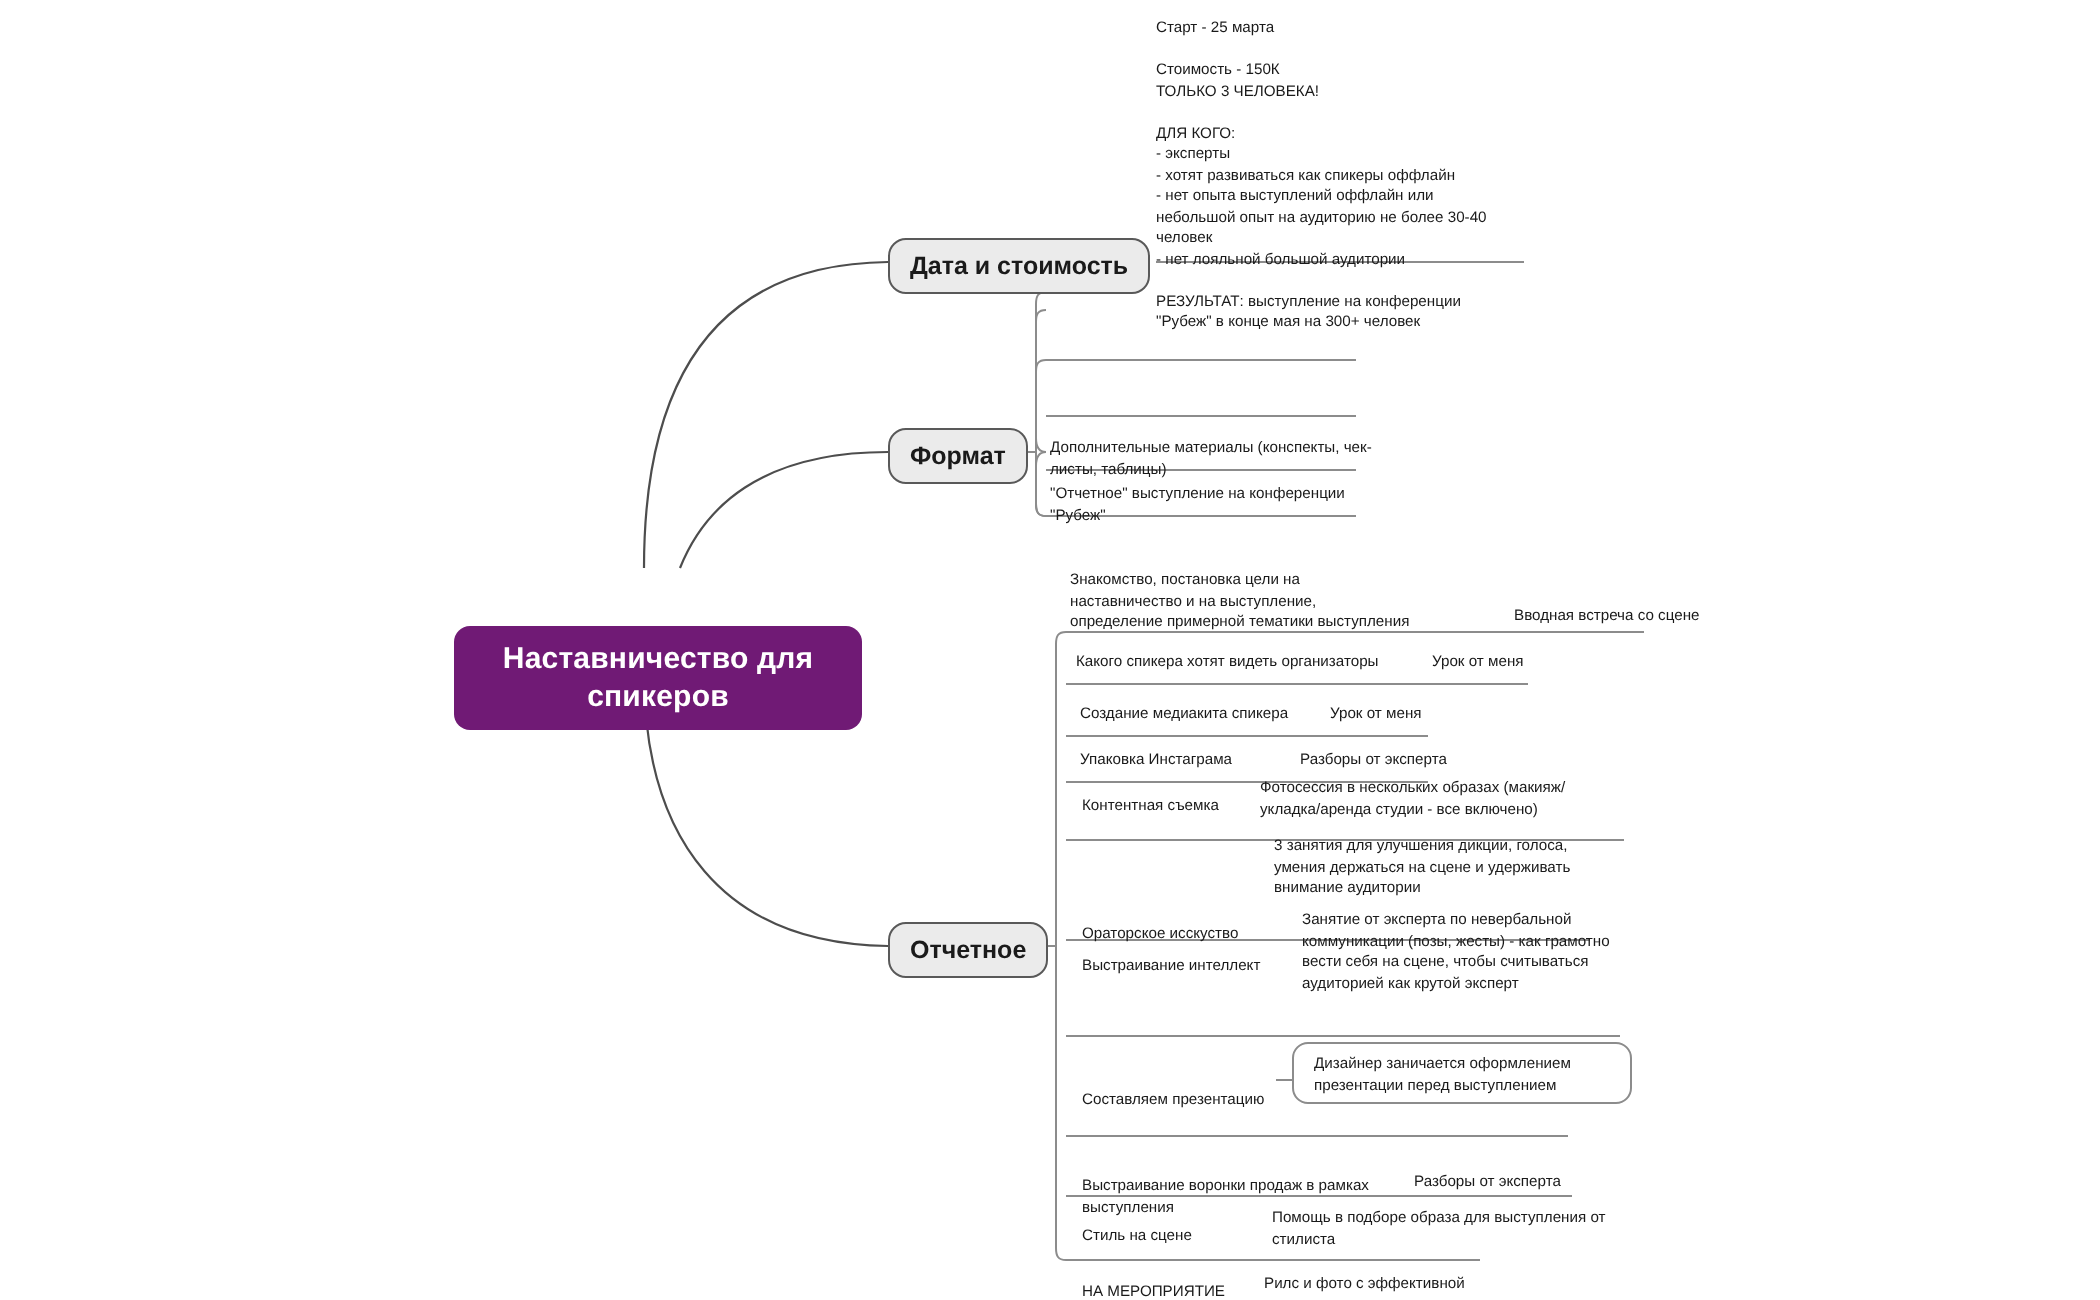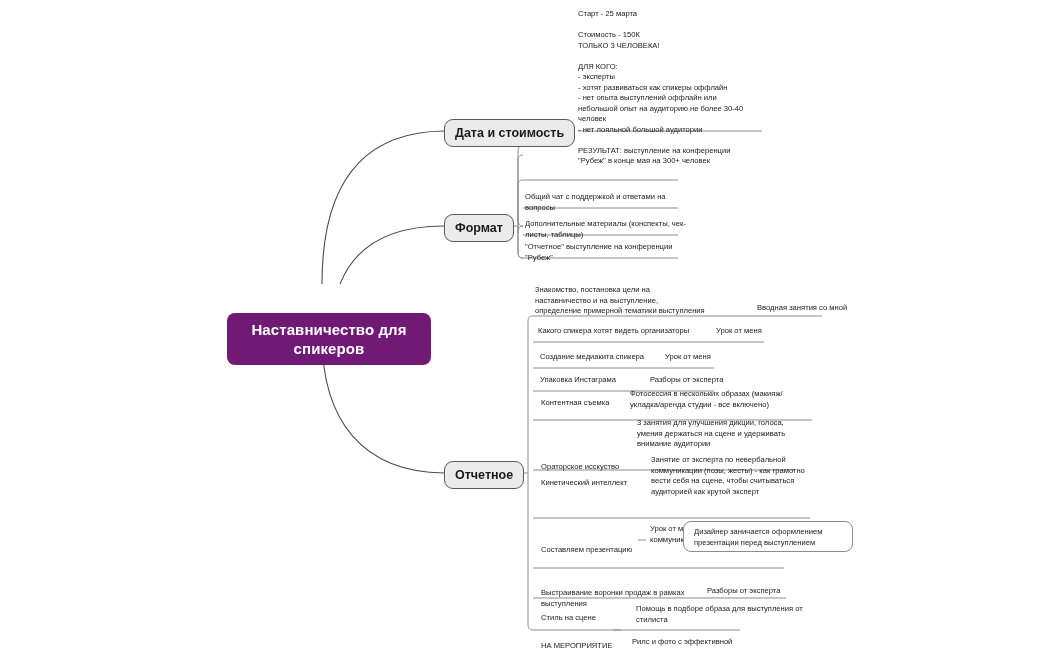--- a/index.html
+++ b/index.html
@@ -76,21 +76,20 @@
   .leaf-box {
     position: absolute;
     border: 1px solid #8c8c8c;
     border-radius: 8px;
     background: #ffffff;
     font-size: 7.6px;
     line-height: 10.5px;
     color: #1a1a1a;
     box-sizing: border-box;
     padding: 5px 8px 5px 10px;
-    margin-left: 37px;
   }
   .leaf-box .txt { white-space: pre-line; }
 
   .bigtext {
     position: absolute;
     font-size: 7.6px;
     line-height: 10.5px;
     white-space: pre-line;
     color: #1a1a1a;
   }
@@ -177,51 +176,49 @@
 - эксперты
 - хотят развиваться как спикеры оффлайн
 - нет опыта выступлений оффлайн или
 небольшой опыт на аудиторию не более 30-40
 человек
 - нет лояльной большой аудитории
 
 РЕЗУЛЬТАТ: выступление на конференции
 "Рубеж" в конце мая на 300+ человек</div>
 
-  <div class="bigtext" style="left:525px; top:192px; width:165px;">Общий чат с поддержкой и ответами на
-вопросы</div>
   <div class="bigtext" style="left:525px; top:219px; width:165px;">Дополнительные материалы (конспекты, чек-
 листы, таблицы)</div>
   <div class="bigtext" style="left:525px; top:242px; width:165px;">"Отчетное" выступление на конференции
 "Рубеж"</div>
 
   <div class="bigtext" style="left:535px; top:285px; width:215px;">Знакомство, постановка цели на
 наставничество и на выступление,
 определение примерной тематики выступления</div>
-  <div class="bigtext" style="left:757px; top:303px; width:125px;">Вводная занятия со мной</div>
+  <div class="bigtext" style="left:757px; top:303px; width:125px;">Вводная встреча со сцене</div>
 
   <div class="bigtext" style="left:538px; top:326px; width:195px;">Какого спикера хотят видеть организаторы</div>
   <div class="bigtext" style="left:716px; top:326px; width:110px;">Урок от меня</div>
 
   <div class="bigtext" style="left:540px; top:352px; width:150px;">Создание медиакита спикера</div>
   <div class="bigtext" style="left:665px; top:352px; width:110px;">Урок от меня</div>
 
   <div class="bigtext" style="left:540px; top:375px; width:120px;">Упаковка Инстаграма</div>
   <div class="bigtext" style="left:650px; top:375px; width:130px;">Разборы от эксперта</div>
 
   <div class="bigtext" style="left:541px; top:398px; width:110px;">Контентная съемка</div>
   <div class="bigtext" style="left:630px; top:389px; width:190px;">Фотосессия в нескольких образах (макияж/
 укладка/аренда студии - все включено)</div>
 
   <div class="bigtext" style="left:541px; top:431px; width:110px;margin-top:31px;">Ораторское исскуство</div>
   <div class="bigtext" style="left:637px; top:418px; width:190px;">3 занятия для улучшения дикции, голоса,
 умения держаться на сцене и удерживать
 внимание аудитории</div>
 
-  <div class="bigtext" style="left:541px; top:478px; width:115px;">Кинетический интеллект</div>
+  <div class="bigtext" style="left:541px; top:478px; width:115px;">Выстраивание интеллект</div>
   <div class="bigtext" style="left:651px; top:455px; width:190px;">Занятие от эксперта по невербальной
 коммуникации (позы, жесты) - как грамотно
 вести себя на сцене, чтобы считываться
 аудиторией как крутой эксперт</div>
 
   <div class="bigtext" style="left:541px; top:545px; width:120px;">Составляем презентацию</div>
   <div class="bigtext" style="left:650px; top:524px; width:200px;">Урок от меня по созданию эффективной
 коммуникации</div>
   <div class="leaf-box" style="left:646px; top:521px; width:170px; height:31px;">
     <span class="txt">Дизайнер заничается оформлением

